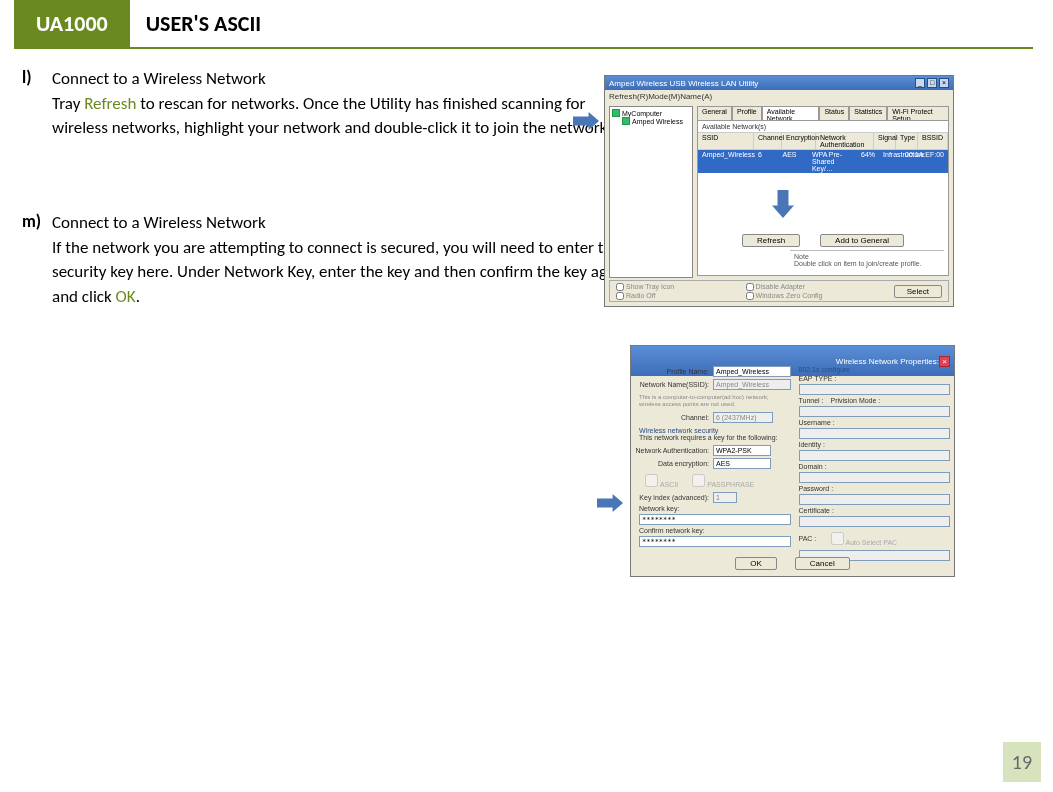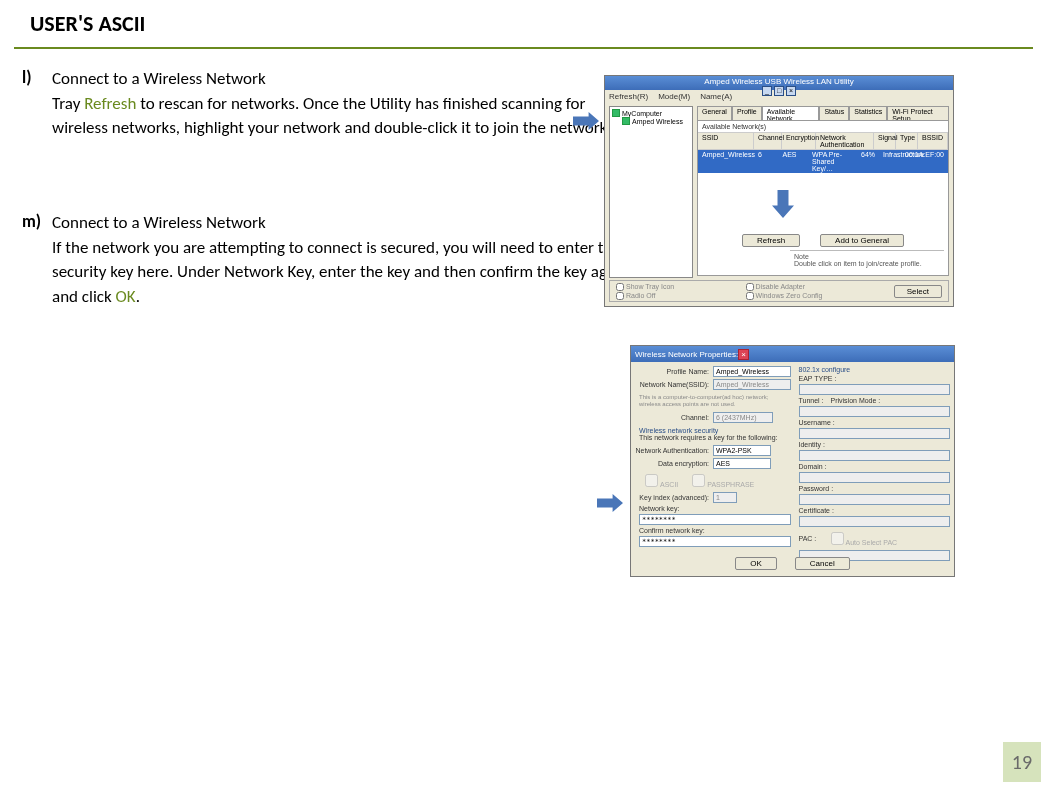--- a/index.html
+++ b/index.html
@@ -70,27 +70,26 @@
   }
   .titlebar {
     height: 14px;
     background: linear-gradient(#5a8ed6,#3d6db8);
     color: #fff;
     font-size: 8px;
     padding: 1px 4px;
     display: flex;
     align-items: center;
     justify-content: space-between;
-    flex-direction: column;
   }
   .titlebar .wbtns { display:flex; gap:2px; }
   .titlebar .wbtn { width:10px; height:10px; background:#c7d8f0; border:1px solid #2a4e86; font-size:7px; line-height:8px; text-align:center; color:#000;}
   .menus {
     font-size: 8px; color:#333; padding: 2px 4px;
-    display:flex; gap:10px;
+    display:flex; 
     background:#ece9d8;
   }
   .tree {
     position:absolute; left:4px; top:30px; width:84px; height:172px;
     background:#fff; border:1px solid #888; font-size:7px; padding:2px;
   }
   .tree-item { display:flex; align-items:center; gap:2px; }
   .tree-icon { width:8px;height:8px;background:#3b6; border:1px solid #294;}
   .tabs {
     position:absolute; left:92px; top:30px; right:4px; height:14px;
@@ -168,27 +167,28 @@
     position:absolute; left:0; right:0; bottom:6px;
     display:flex; justify-content:center; gap:18px;
   }
   .mask { font-family:monospace; font-size:8px; }
   .pagebox {
     position:absolute; right:12px; bottom:10px;
     width:38px; height:40px; background:#d6e3bc;
     display:flex; align-items:center; justify-content:center;
     font-size:20px; color:#6a6a6a;
   }
-  .titlebar2 { background:linear-gradient(#5a8ed6,#3d6db8); height:14px; color:#fff; font-size:8px; padding:8px 4px; display:flex; justify-content:flex-start; align-items:center;}
+  .titlebar2 { background:linear-gradient(#5a8ed6,#3d6db8); height:14px; color:#fff; font-size:8px; padding:15px 4px; display:flex; justify-content:flex-end; align-items:center;}
   .xbtn { width:11px;height:11px;background:#d45; color:#fff; font-size:8px; text-align:center; line-height:10px; border:1px solid #a23;}
 </style>
 </head>
 <body>
 
 <div class="header">
+  <div class="brand">UA1000</div>
   <div class="guide">USER'S ASCII</div>
 </div>
 
 <div class="content">
 
   <div class="section">
     <div class="sec-label">l)</div>
     <div class="sec-body">
       <div class="sec-title">Connect to a Wireless Network</div>
       <span>Tray </span><span class="refresh">Refresh</span><span> to rescan for networks. Once the Utility has finished scanning for wireless networks, highlight your network and double-click it to join the network.</span>

